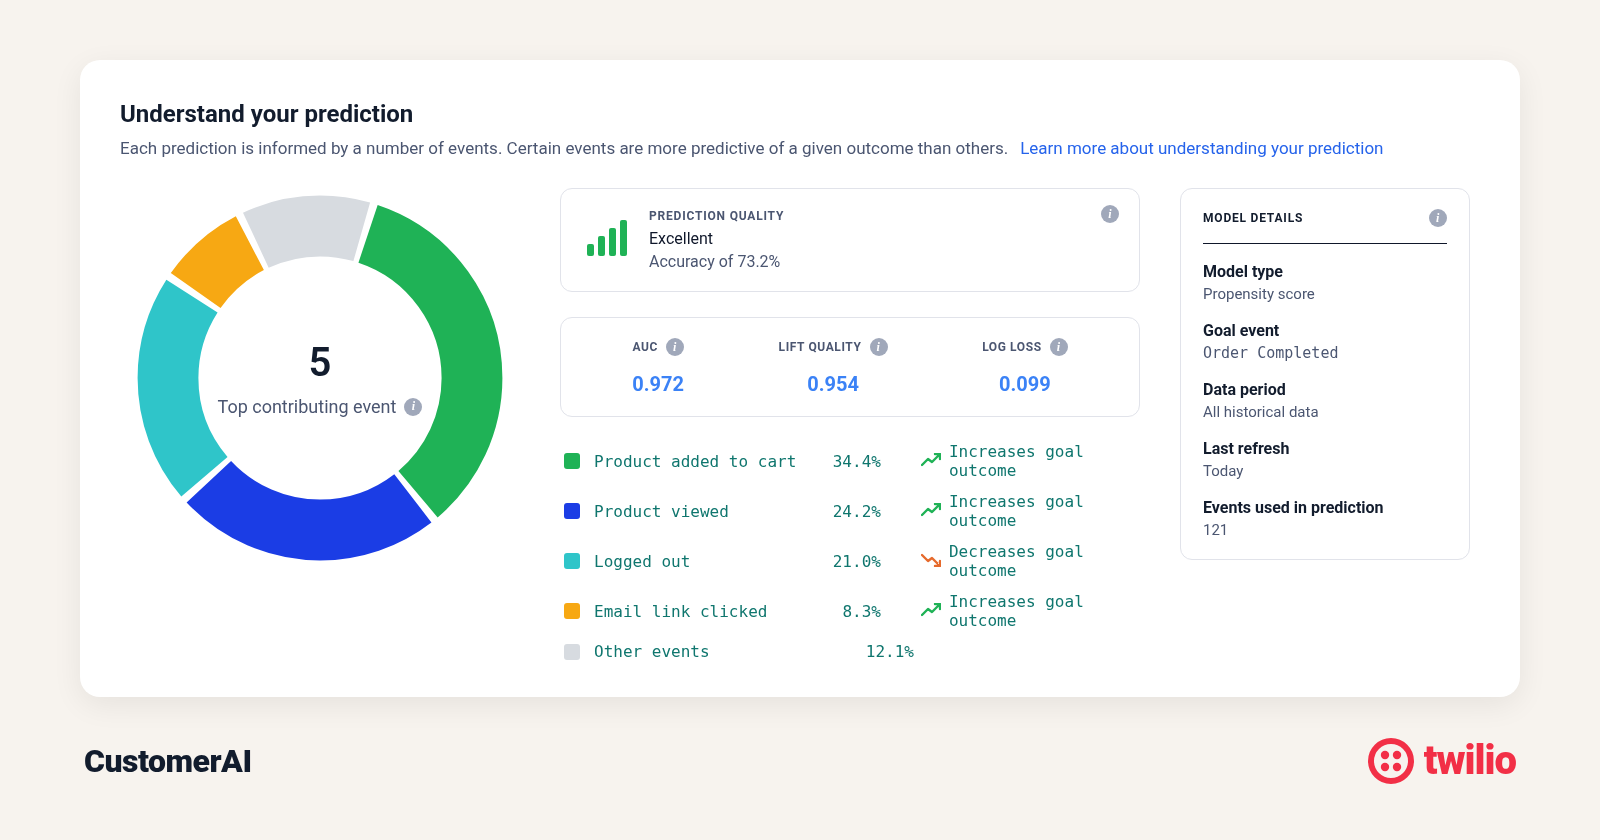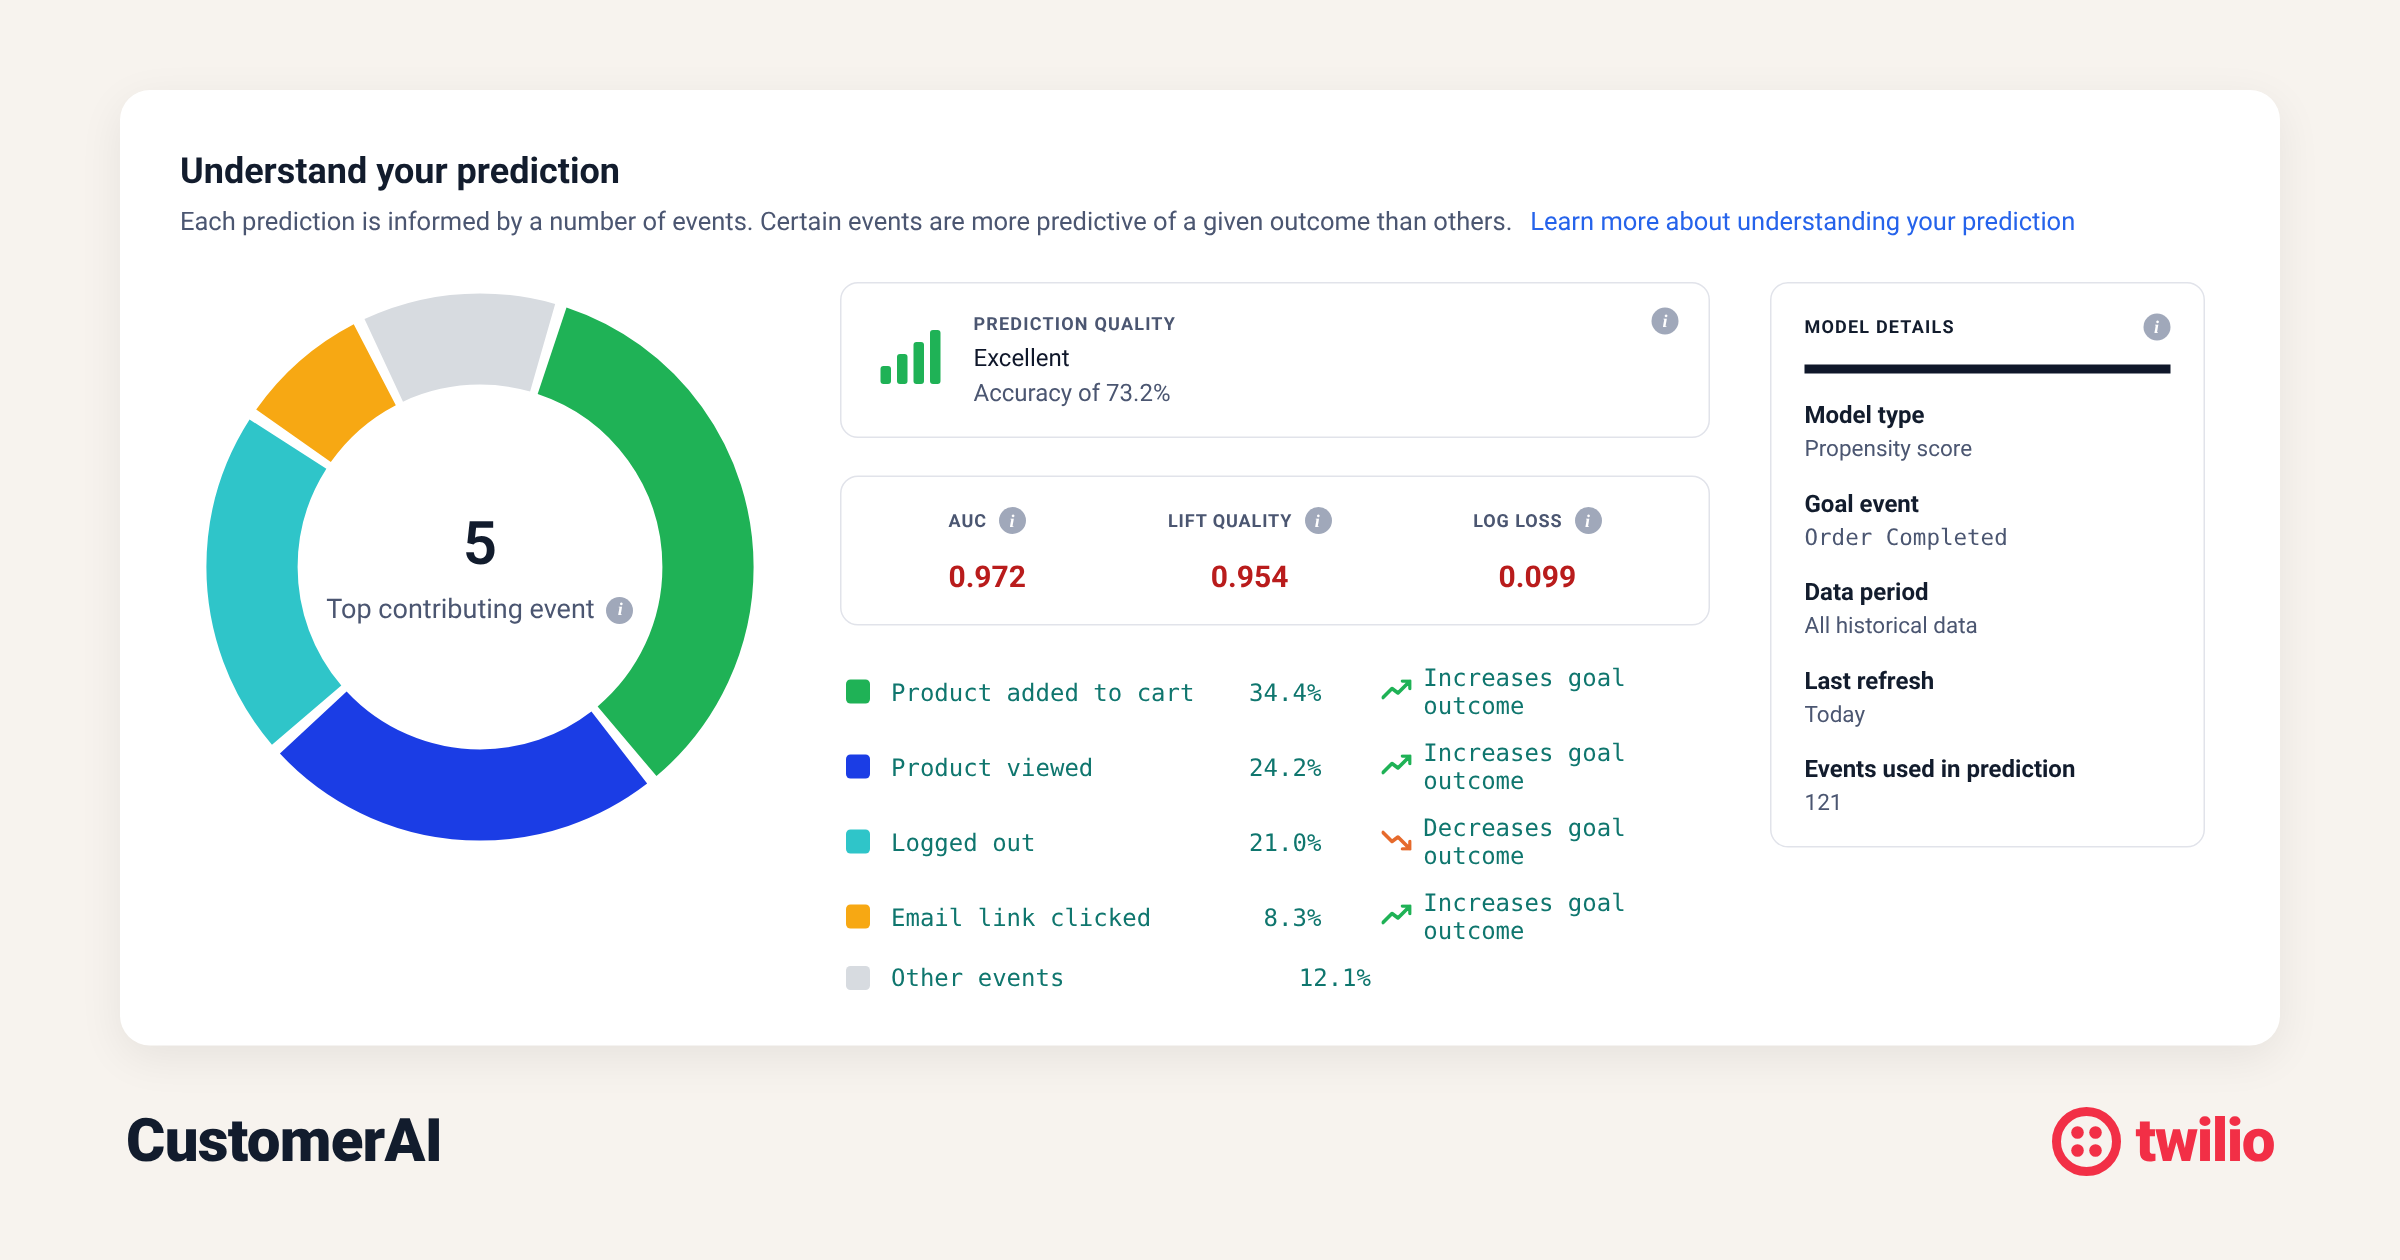--- a/index.html
+++ b/index.html
@@ -43,51 +43,51 @@
   .pq-row { display:flex; gap:20px; align-items:center; }
   .pq-icon svg { display:block; }
   .pq-label { font-size:12px; font-weight:700; letter-spacing:0.8px; color:#4B5671; text-transform:uppercase; margin-bottom:6px;}
   .pq-qual { font-size:16px; color:#0f172a; margin-bottom: 4px;}
   .pq-acc { font-size:16px; color:#4B5671; }
   .panel .info-corner { position:absolute; top:16px; right:20px; }
 
   .metrics-row { display:flex; justify-content:space-around; align-items:center; }
   .metric { text-align:center; }
   .metric-hd { font-size:12px; font-weight:700; letter-spacing:0.6px; color:#4B5671; display:flex; align-items:center; justify-content:center; gap:8px; margin-bottom:10px;}
-  .metric-val { font-size:20px; font-weight:700; color:#b91c1c;margin-top:16px; }
+  .metric-val { font-size:20px; font-weight:700; color:#3b82f6;margin-top:16px; }
 
   
   .legend { display:flex; flex-direction:column; gap:12px; padding: 0 4px;}
   .legend-row { display:flex; align-items:center; font-size:16px; color:#0f766e; font-family: "SFMono-Regular","Consolas","Menlo",monospace; }
   .swatch { width:16px; height:16px; border-radius:3px; margin-right:14px; flex:0 0 16px;}
   .leg-name { width: 250px; }
   .leg-pct { width: 70px; text-align:right; }
   .leg-effect { display:flex; align-items:center; gap:8px; margin-left: 40px;}
   .trend-up { color:#1FB256; }
   .trend-down { color:#E66A2C; }
 
   
   .sidebar {
     flex: 0 0 290px; border:1px solid #E1E3EA; border-radius:12px; padding: 20px 22px;
     display:flex; flex-direction:column; gap:18px;
   }
-  .sidebar-hd { font-size:12px; font-weight:700; letter-spacing:0.8px; color:#121C2D; display:flex; align-items:center; justify-content: space-between; border-bottom:6px solid #0f172a; padding-bottom:16px;}
+  .sidebar-hd { font-size:12px; font-weight:700; letter-spacing:0.8px; color:#121C2D; display:flex; align-items:center; justify-content: space-between; border-bottom:1px solid #0f172a; padding-bottom:16px;}
   .kv .k { font-size:16px; font-weight:700; color:#121C2D; margin-bottom:4px;}
   .kv .v { font-size:15px; color:#4B5671; }
   .mono { font-family: "SFMono-Regular","Consolas","Menlo",monospace; }
 
   .info-icon {
     width:18px; height:18px; border-radius:50%; background:#A0A8BA; color:#fff;
     display:inline-flex; align-items:center; justify-content:center;
     font-size:12px; font-weight:700; font-family: Georgia, serif; font-style: italic;
   }
 
   
   .footer { display:flex; justify-content:space-between; align-items:center; margin-top: 40px; padding: 0 4px;}
-  .customer-ai { font-size: 40px; font-weight: 900; letter-spacing:-0.5px; color:#121C2D; }
+  .customer-ai { font-size: 32px; font-weight: 900; letter-spacing:-0.5px; color:#121C2D; }
   .twilio { display:flex; align-items:center; gap:10px; color:#F22F46; }
   .twilio-word { font-size: 40px; font-weight: 900; letter-spacing:-1px; }
 </style>
 </head>
 <body>
 
 <div class="card">
   <div class="title">Understand your prediction</div>
   <div>
     <span class="subtitle">Each prediction is informed by a number of events. Certain events are more predictive of a given outcome than others.</span>

